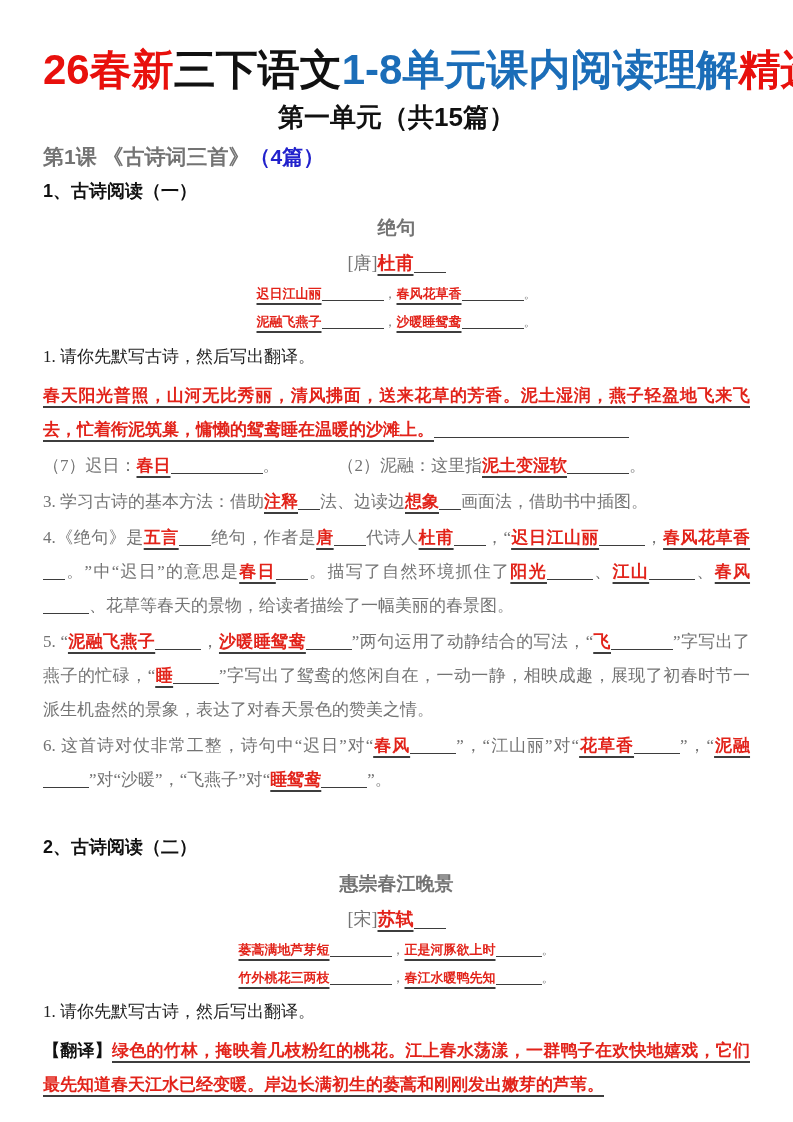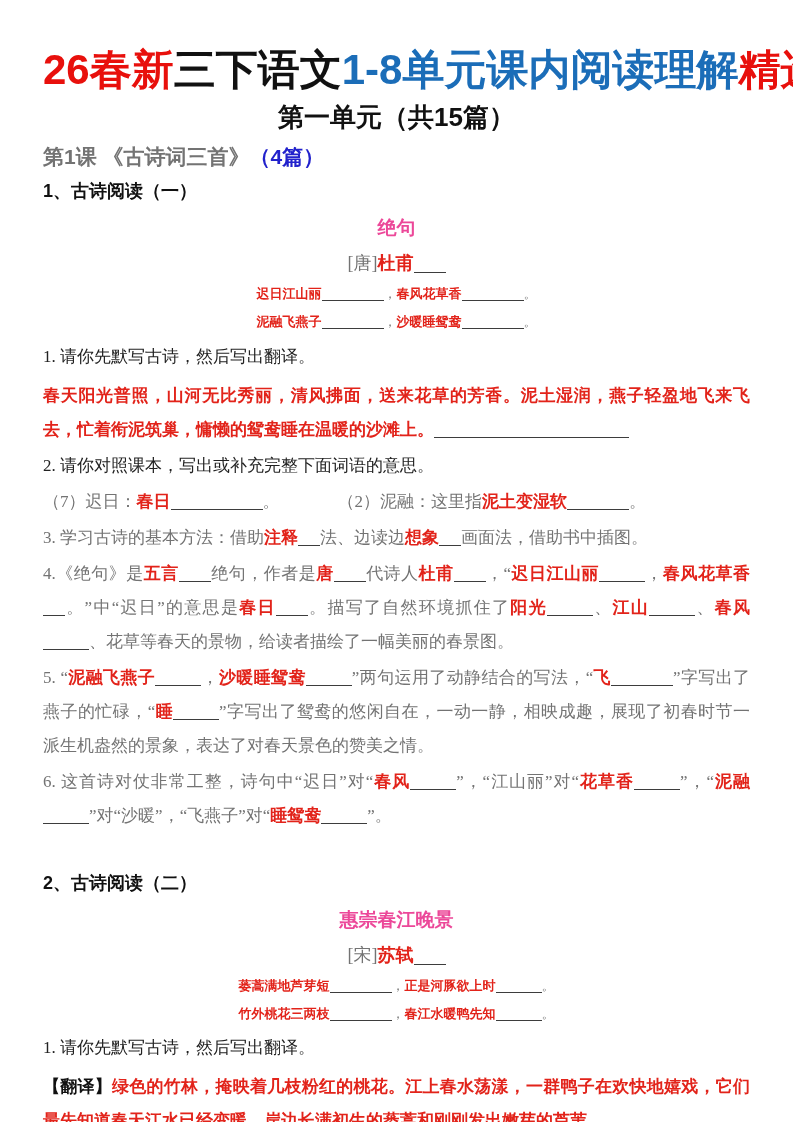--- a/index.html
+++ b/index.html
@@ -34,35 +34,35 @@
 
   .exercise-heading {
     font-family:"Liberation Sans","DejaVu Sans",sans-serif;
     font-weight:bold; font-size:18px; color:#111; margin-top:8px;
   }
 
   
   .poem { text-align:center; }
   .poem-title {
     font-family:"Liberation Sans","DejaVu Sans",sans-serif;
-    font-weight:bold; font-size:19px; color:#ec4899; margin-top:12px;
+    font-weight:bold; font-size:19px; color:#737373; margin-top:12px;
   }
   .poem-author { font-size:18px; margin-top:10px; }
   .poem-line   { font-size:13px; margin-top:10px; line-height:1.4; }
 
   
   .para { font-size:17px; line-height:34px; margin-top:2px; text-align:justify; }
 
   
   .seg.black { color:#737373; }
   .seg.black-bold { color:#111; font-weight:bold; font-family:"Liberation Sans","DejaVu Sans",sans-serif; }
   .seg.ans {
     color:#e2231a; font-weight:bold;
     font-family:"Liberation Sans","DejaVu Sans",sans-serif;
-    text-decoration-color:#3d3d3d;
+    text-decoration:underline; text-decoration-color:#3d3d3d;
     text-decoration-thickness:1.5px; text-underline-offset:5px;
   }
   .seg.gap {
     display:inline-block; height:1.05em; vertical-align:-0.22em;
     border-bottom:1.6px solid #3d3d3d;
   }
   .seg.gap-xs  { width:22px; }
   .seg.gap-sm  { width:32px; }
   .seg.gap-md  { width:46px; }
   .seg.gap-lg  { width:62px; }
@@ -89,21 +89,20 @@
 
   <div class="poem">
     <div class="poem-title">绝句</div>
     <div class="poem-author"><span class="seg black">[唐]</span><span class="seg ans">杜甫</span><span class="seg gap-sm gap"></span></div>
     <div class="poem-line"><span class="seg ans">迟日江山丽</span><span class="seg gap-lg gap"></span><span class="seg black">，</span><span class="seg ans">春风花草香</span><span class="seg gap-lg gap"></span><span class="seg black">。</span></div>
     <div class="poem-line"><span class="seg ans">泥融飞燕子</span><span class="seg gap-lg gap"></span><span class="seg black">，</span><span class="seg ans">沙暖睡鸳鸯</span><span class="seg gap-lg gap"></span><span class="seg black">。</span></div>
   </div>
 
   <div class="para" style="margin-top:8px">1. 请你先默写古诗，然后写出翻译。</div>
   <div class="para answer-para"><span class="seg ans">春天阳光普照，山河无比秀丽，清风拂面，送来花草的芳香。泥土湿润，燕子轻盈地飞来飞去，忙着衔泥筑巢，慵懒的鸳鸯睡在温暖的沙滩上。</span><span class="seg gap-fill gap"></span></div>
-  <div class="para">2. 请你对照课本，写出或补充完整下面词语的意思。</div>
   <div class="para"><span class="seg black">（7）迟日：</span><span class="seg ans">春日</span><span class="seg gap-xl gap"></span><span class="seg black">。</span><span class="seg space-lg"></span><span class="seg black">（2）泥融：这里指</span><span class="seg ans">泥土变湿软</span><span class="seg gap-lg gap"></span><span class="seg black">。</span></div>
   <div class="para"><span class="seg black">3. 学习古诗的基本方法：借助</span><span class="seg ans">注释</span><span class="seg gap-xs gap"></span><span class="seg black">法、边读边</span><span class="seg ans">想象</span><span class="seg gap-xs gap"></span><span class="seg black">画面法，借助书中插图。</span></div>
   <div class="para"><span class="seg black">4.《绝句》是</span><span class="seg ans">五言</span><span class="seg gap-sm gap"></span><span class="seg black">绝句，作者是</span><span class="seg ans">唐</span><span class="seg gap-sm gap"></span><span class="seg black">代诗人</span><span class="seg ans">杜甫</span><span class="seg gap-sm gap"></span><span class="seg black">，“</span><span class="seg ans">迟日江山丽</span><span class="seg gap-md gap"></span><span class="seg black">，</span><span class="seg ans">春风花草香</span><span class="seg gap-xs gap"></span><span class="seg black">。”中“迟日”的意思是</span><span class="seg ans">春日</span><span class="seg gap-sm gap"></span><span class="seg black">。描写了自然环境抓住了</span><span class="seg ans">阳光</span><span class="seg gap-md gap"></span><span class="seg black">、</span><span class="seg ans">江山</span><span class="seg gap-md gap"></span><span class="seg black">、</span><span class="seg ans">春风</span><span class="seg gap-md gap"></span><span class="seg black">、花草等春天的景物，给读者描绘了一幅美丽的春景图。</span></div>
   <div class="para"><span class="seg black">5. “</span><span class="seg ans">泥融飞燕子</span><span class="seg gap-md gap"></span><span class="seg black">，</span><span class="seg ans">沙暖睡鸳鸯</span><span class="seg gap-md gap"></span><span class="seg black">”两句运用了动静结合的写法，“</span><span class="seg ans">飞</span><span class="seg gap-lg gap"></span><span class="seg black">”字写出了燕子的忙碌，“</span><span class="seg ans">睡</span><span class="seg gap-md gap"></span><span class="seg black">”字写出了鸳鸯的悠闲自在，一动一静，相映成趣，展现了初春时节一派生机盎然的景象，表达了对春天景色的赞美之情。</span></div>
   <div class="para"><span class="seg black">6. 这首诗对仗非常工整，诗句中“迟日”对“</span><span class="seg ans">春风</span><span class="seg gap-md gap"></span><span class="seg black">”，“江山丽”对“</span><span class="seg ans">花草香</span><span class="seg gap-md gap"></span><span class="seg black">”，“</span><span class="seg ans">泥融</span><span class="seg gap-md gap"></span><span class="seg black">”对“沙暖”，“飞燕子”对“</span><span class="seg ans">睡鸳鸯</span><span class="seg gap-md gap"></span><span class="seg black">”。</span></div>
 
   <div class="section-gap"></div>
 
   <div class="exercise-heading" style="margin-top:0">2、古诗阅读（二）</div>
 

